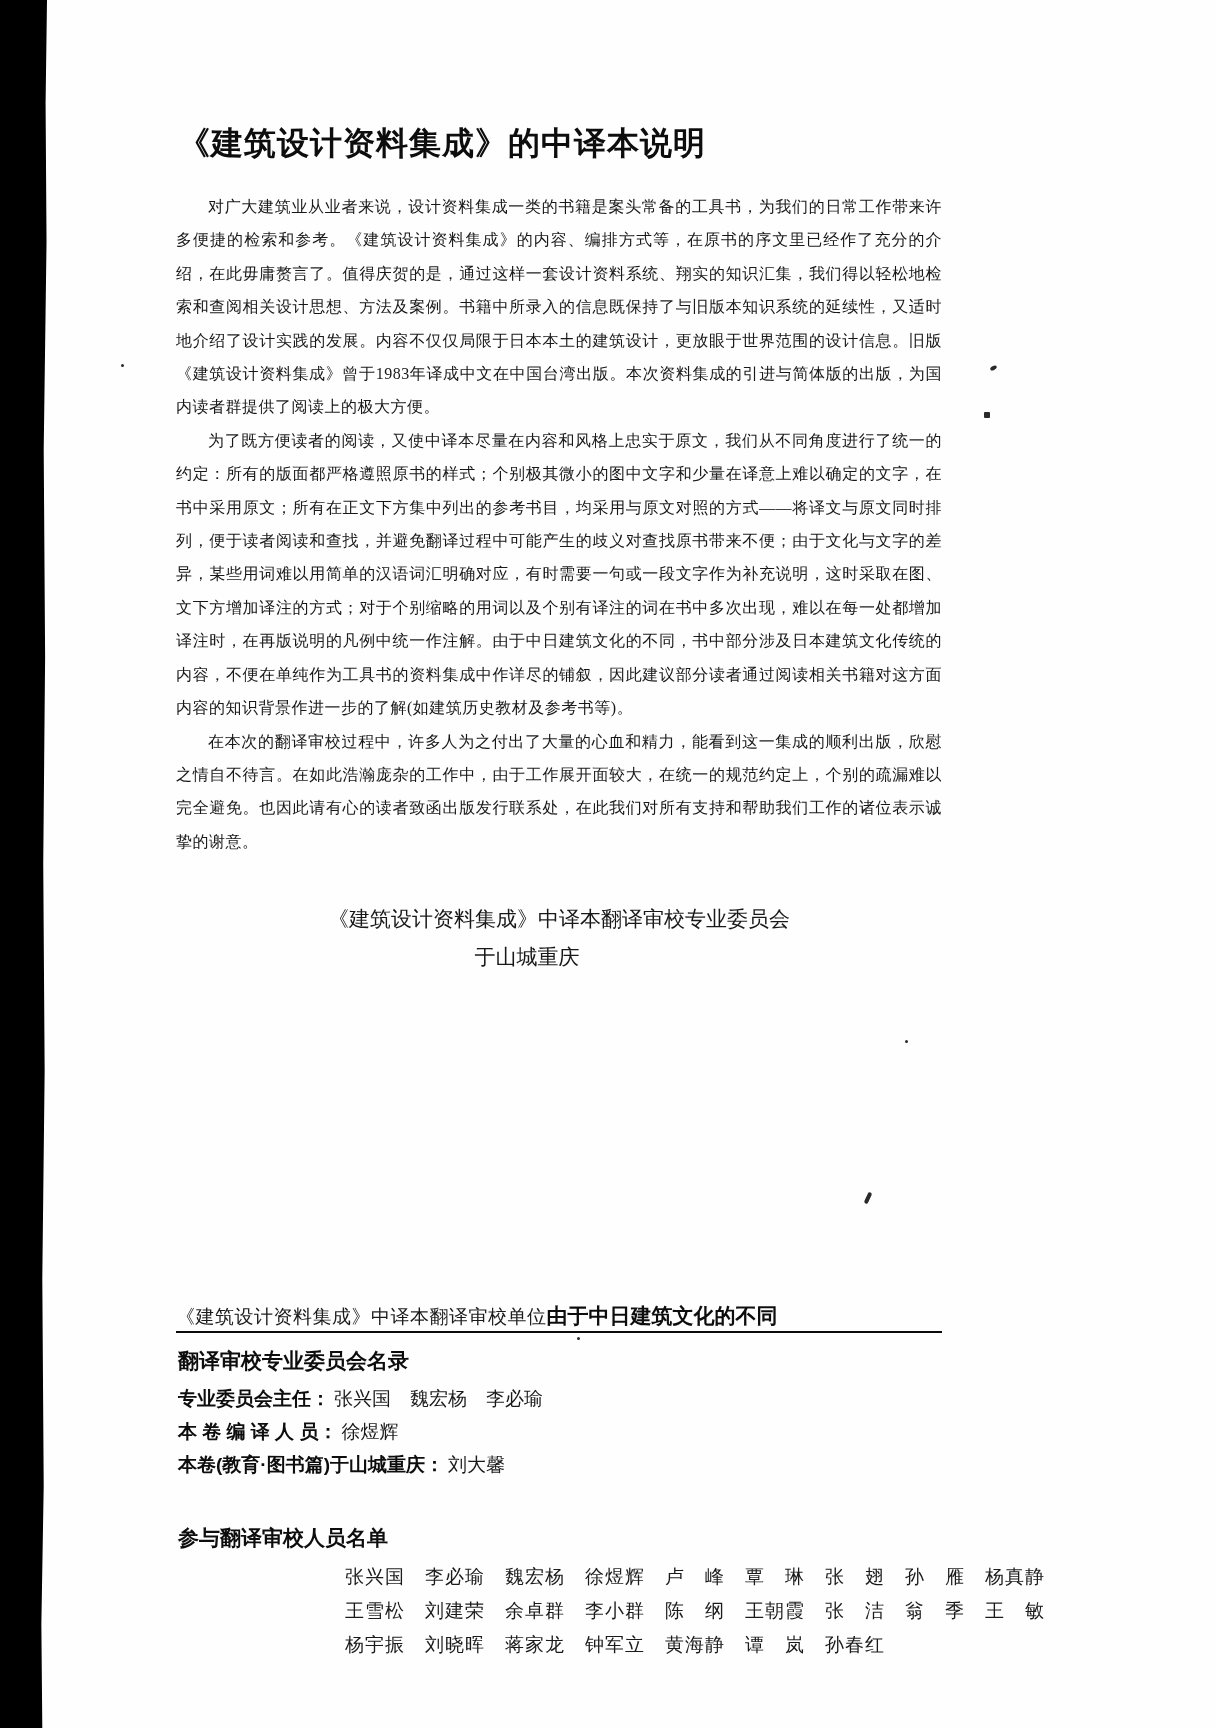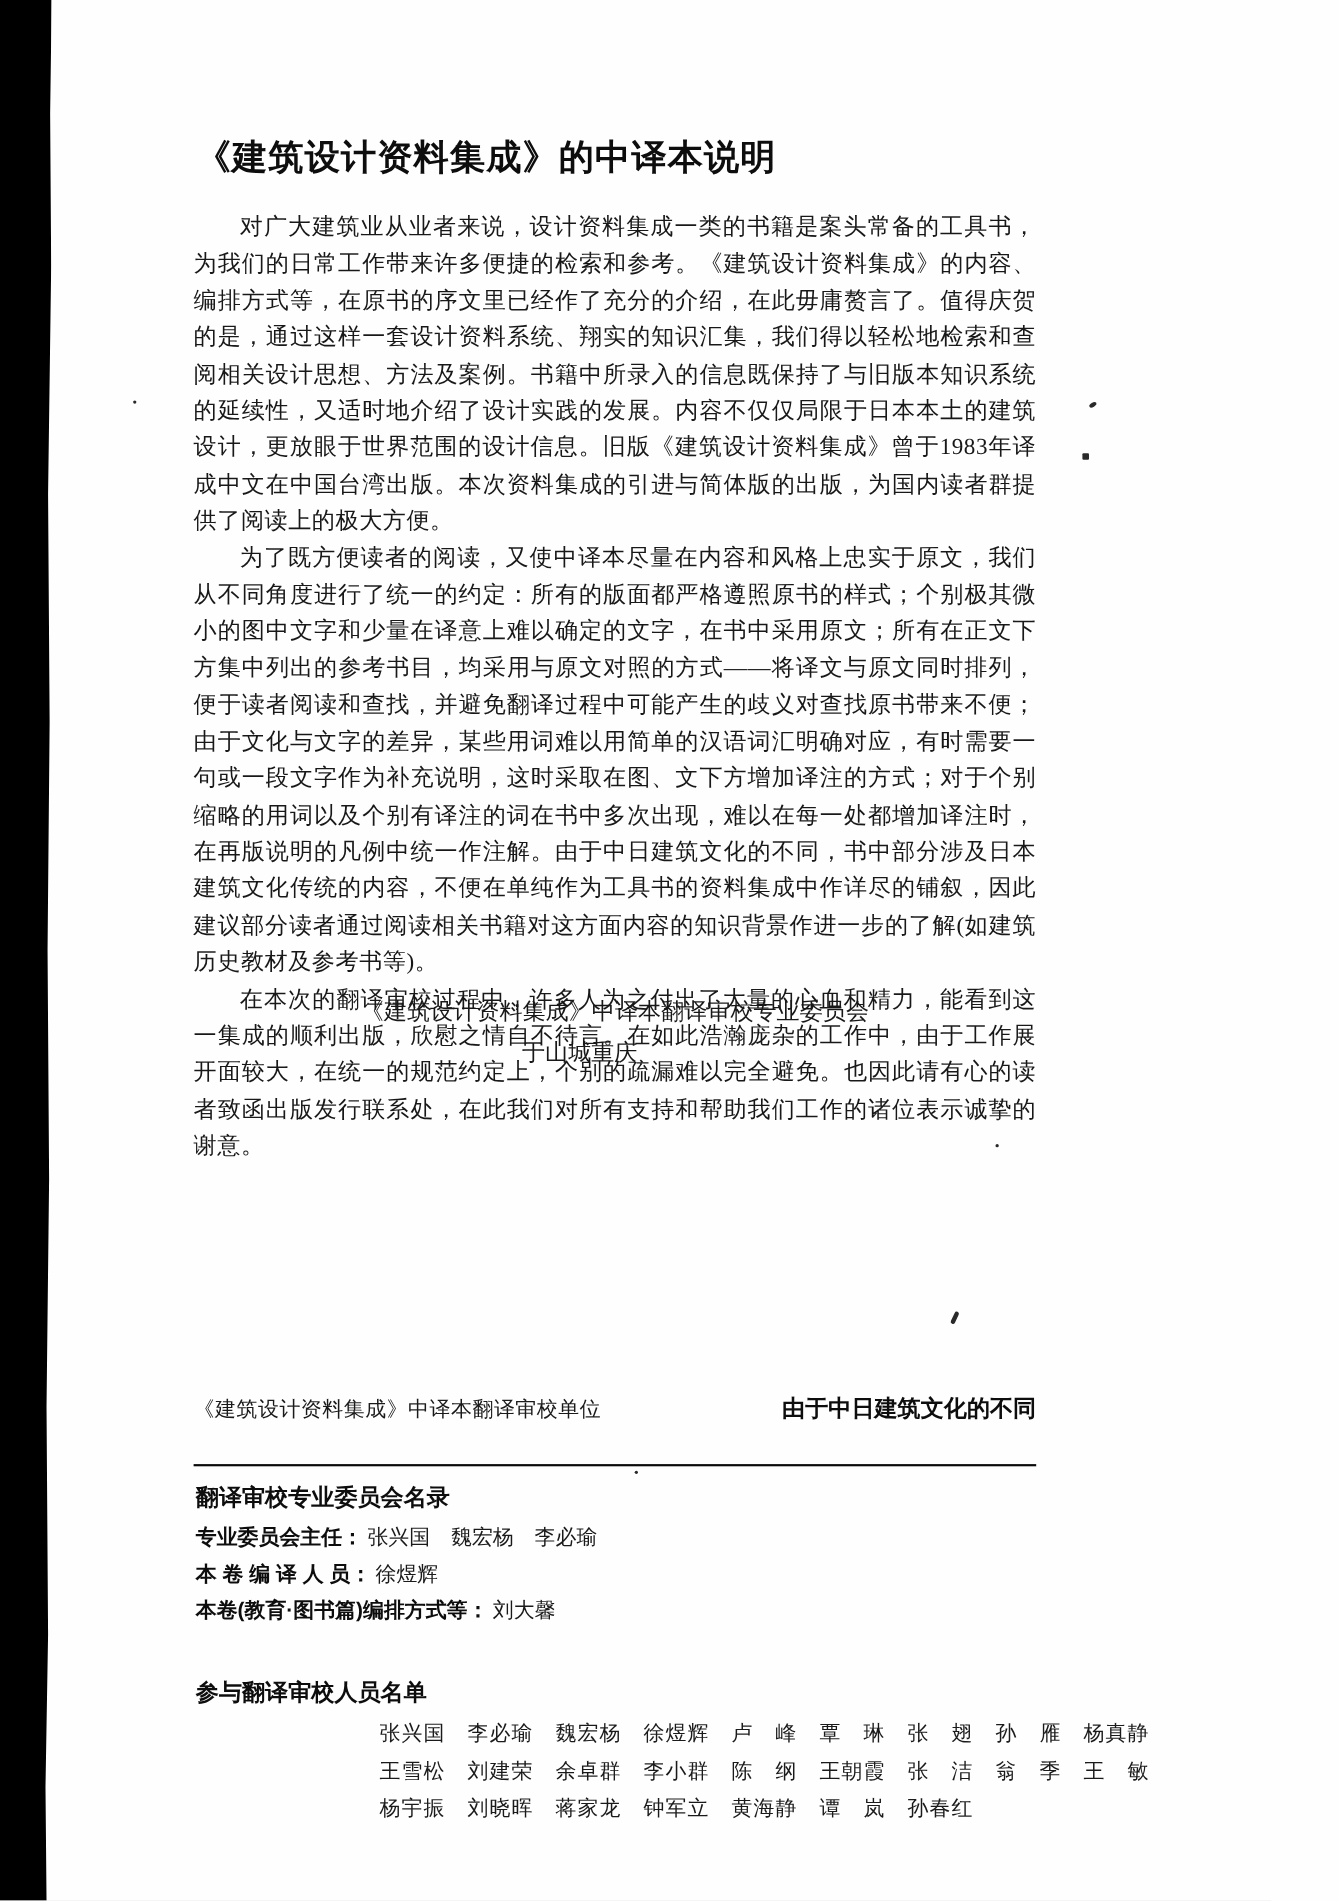--- a/index.html
+++ b/index.html
@@ -32,47 +32,45 @@
     font-weight: bold;
     font-size: 32px;
     letter-spacing: 1px;
     color: #0d0d0d;
   }
 
   .body-text {
     position: absolute;
     left: 176px; top: 190px;
     width: 766px;
-    font-size: 21px;
+    font-size: 16px;
     line-height: 33.4px;
     text-align: justify;
     letter-spacing: 0.5px;
     color: #181818;
   }
   .body-text p { text-indent: 2em; }
 
   .signature {
     position: absolute;
     left: 176px; top: 900px;
     width: 766px;
     font-size: 21px;
     line-height: 38px;
     text-align: center;
     color: #181818;
   }
   .signature .sig-line2 { padding-right: 64px; }
 
   .unit-row {
     position: absolute;
-    left: 176px; top: 1266px;
+    left: 176px; top: 1302px;
     width: 766px;
     display: flex;
-    justify-content: space-between;
     align-items: baseline;
-    gap: 35px;
   }
   .unit-label { font-size: 19px; letter-spacing: 0.5px; color: #1a1a1a; }
   .unit-name {
     font-family: "Liberation Sans", "DejaVu Sans", sans-serif;
     font-weight: bold;
     font-size: 21px;
     color: #0d0d0d;
   }
   .unit-rule {
     position: absolute;
@@ -157,21 +155,21 @@
   <h2 class="committee-heading">翻译审校专业委员会名录</h2>
 
   <div class="committee-rows">
     <div class="row">
       <span class="row-label">专业委员会主任：</span><span class="row-value">张兴国　魏宏杨　李必瑜</span>
     </div>
     <div class="row">
       <span class="row-label">本 卷 编 译 人 员：</span><span class="row-value">徐煜辉</span>
     </div>
     <div class="row">
-      <span class="row-label">本卷(教育·图书篇)编排方式等：</span><span class="row-value">刘大馨</span>
+      <span class="row-label">本卷(教育·图书篇)于山城重庆：</span><span class="row-value">刘大馨</span>
     </div>
   </div>
 
   <h2 class="participants-heading">参与翻译审校人员名单</h2>
 
   <div class="participant-rows">
     <div>张兴国　李必瑜　魏宏杨　徐煜辉　卢　峰　覃　琳　张　翅　孙　雁　杨真静</div>
     <div>王雪松　刘建荣　余卓群　李小群　陈　纲　王朝霞　张　洁　翁　季　王　敏</div>
     <div>杨宇振　刘晓晖　蒋家龙　钟军立　黄海静　谭　岚　孙春红</div>
   </div>

